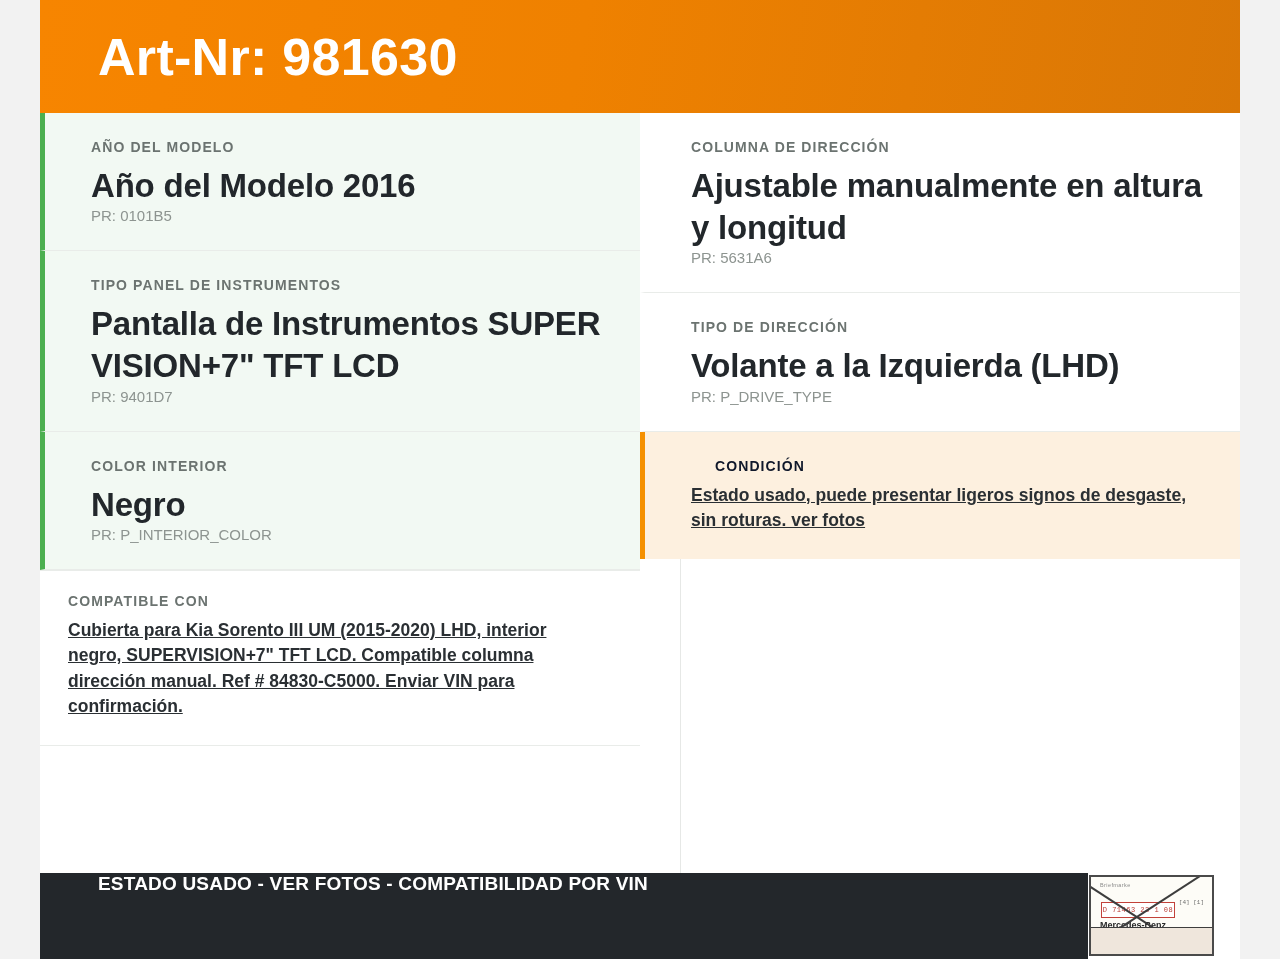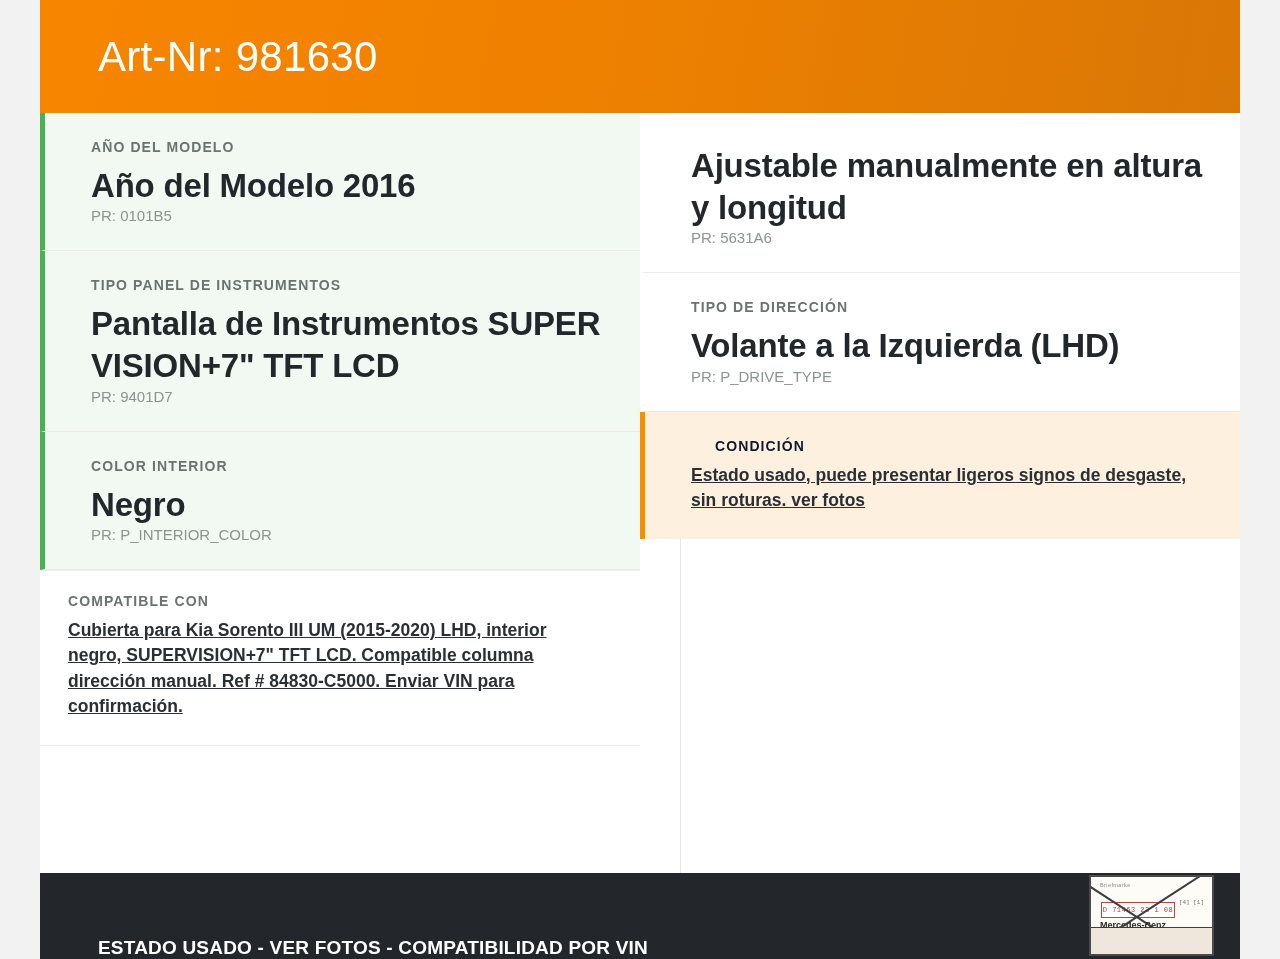--- a/index.html
+++ b/index.html
@@ -28,22 +28,22 @@
   .header {
     height: 113px;
     background: linear-gradient(100deg, #f78500 0%, #ef8100 45%, #d97706 100%);
     display: flex;
     align-items: center;
     padding-left: 58px;
     box-sizing: border-box;
   }
   .header-title {
     color: #ffffff;
-    font-size: 42px;
-    font-weight: normal;
+    font-size: 52px;
+    font-weight: bold;
     letter-spacing: 0.3px;
   }
 
   
   .columns {
     display: flex;
     width: 1200px;
     align-items: flex-start;
   }
   .col-left  { width: 600px; }
@@ -117,25 +117,25 @@
   }
   .spec.compat .spec-label { letter-spacing: 1.1px; }
 
   .right-pad-top { padding-top: 26px; }
 
   
   .footer {
     position: absolute;
     left: 40px;
     top: 873px;
-    width: 1200px;
+    width: 1048px;
     height: 86px;
     background: #23272b;
     display: flex;
-    align-items: flex-end;
+    align-items: flex-start;
     padding-left: 58px;
     box-sizing: border-box;
   }
   .footer-text {
     color: #ffffff;
     font-size: 19px;
     font-weight: bold;
     letter-spacing: 0.2px;
   }
 
@@ -251,20 +251,21 @@
         <div class="spec compat">
           <div class="spec-label lbl-small">COMPATIBLE CON</div>
           <div class="spec-text">Cubierta para Kia Sorento III UM (2015-2020) LHD, interior negro, SUPERVISION+7" TFT LCD. Compatible columna dirección manual. Ref # 84830-C5000. Enviar VIN para confirmación.</div>
         </div>
 
       </div>
 
       <div class="col-right">
 
         <div class="spec plain right-pad-top">
+          <div class="spec-label">COLUMNA DE DIRECCIÓN</div>
           <div class="spec-value">Ajustable manualmente en altura y longitud</div>
           <div class="spec-pr">PR: 5631A6</div>
         </div>
 
         <div class="spec plain">
           <div class="spec-label">TIPO DE DIRECCIÓN</div>
           <div class="spec-value">Volante a la Izquierda (LHD)</div>
           <div class="spec-pr">PR: P_DRIVE_TYPE</div>
         </div>
 

